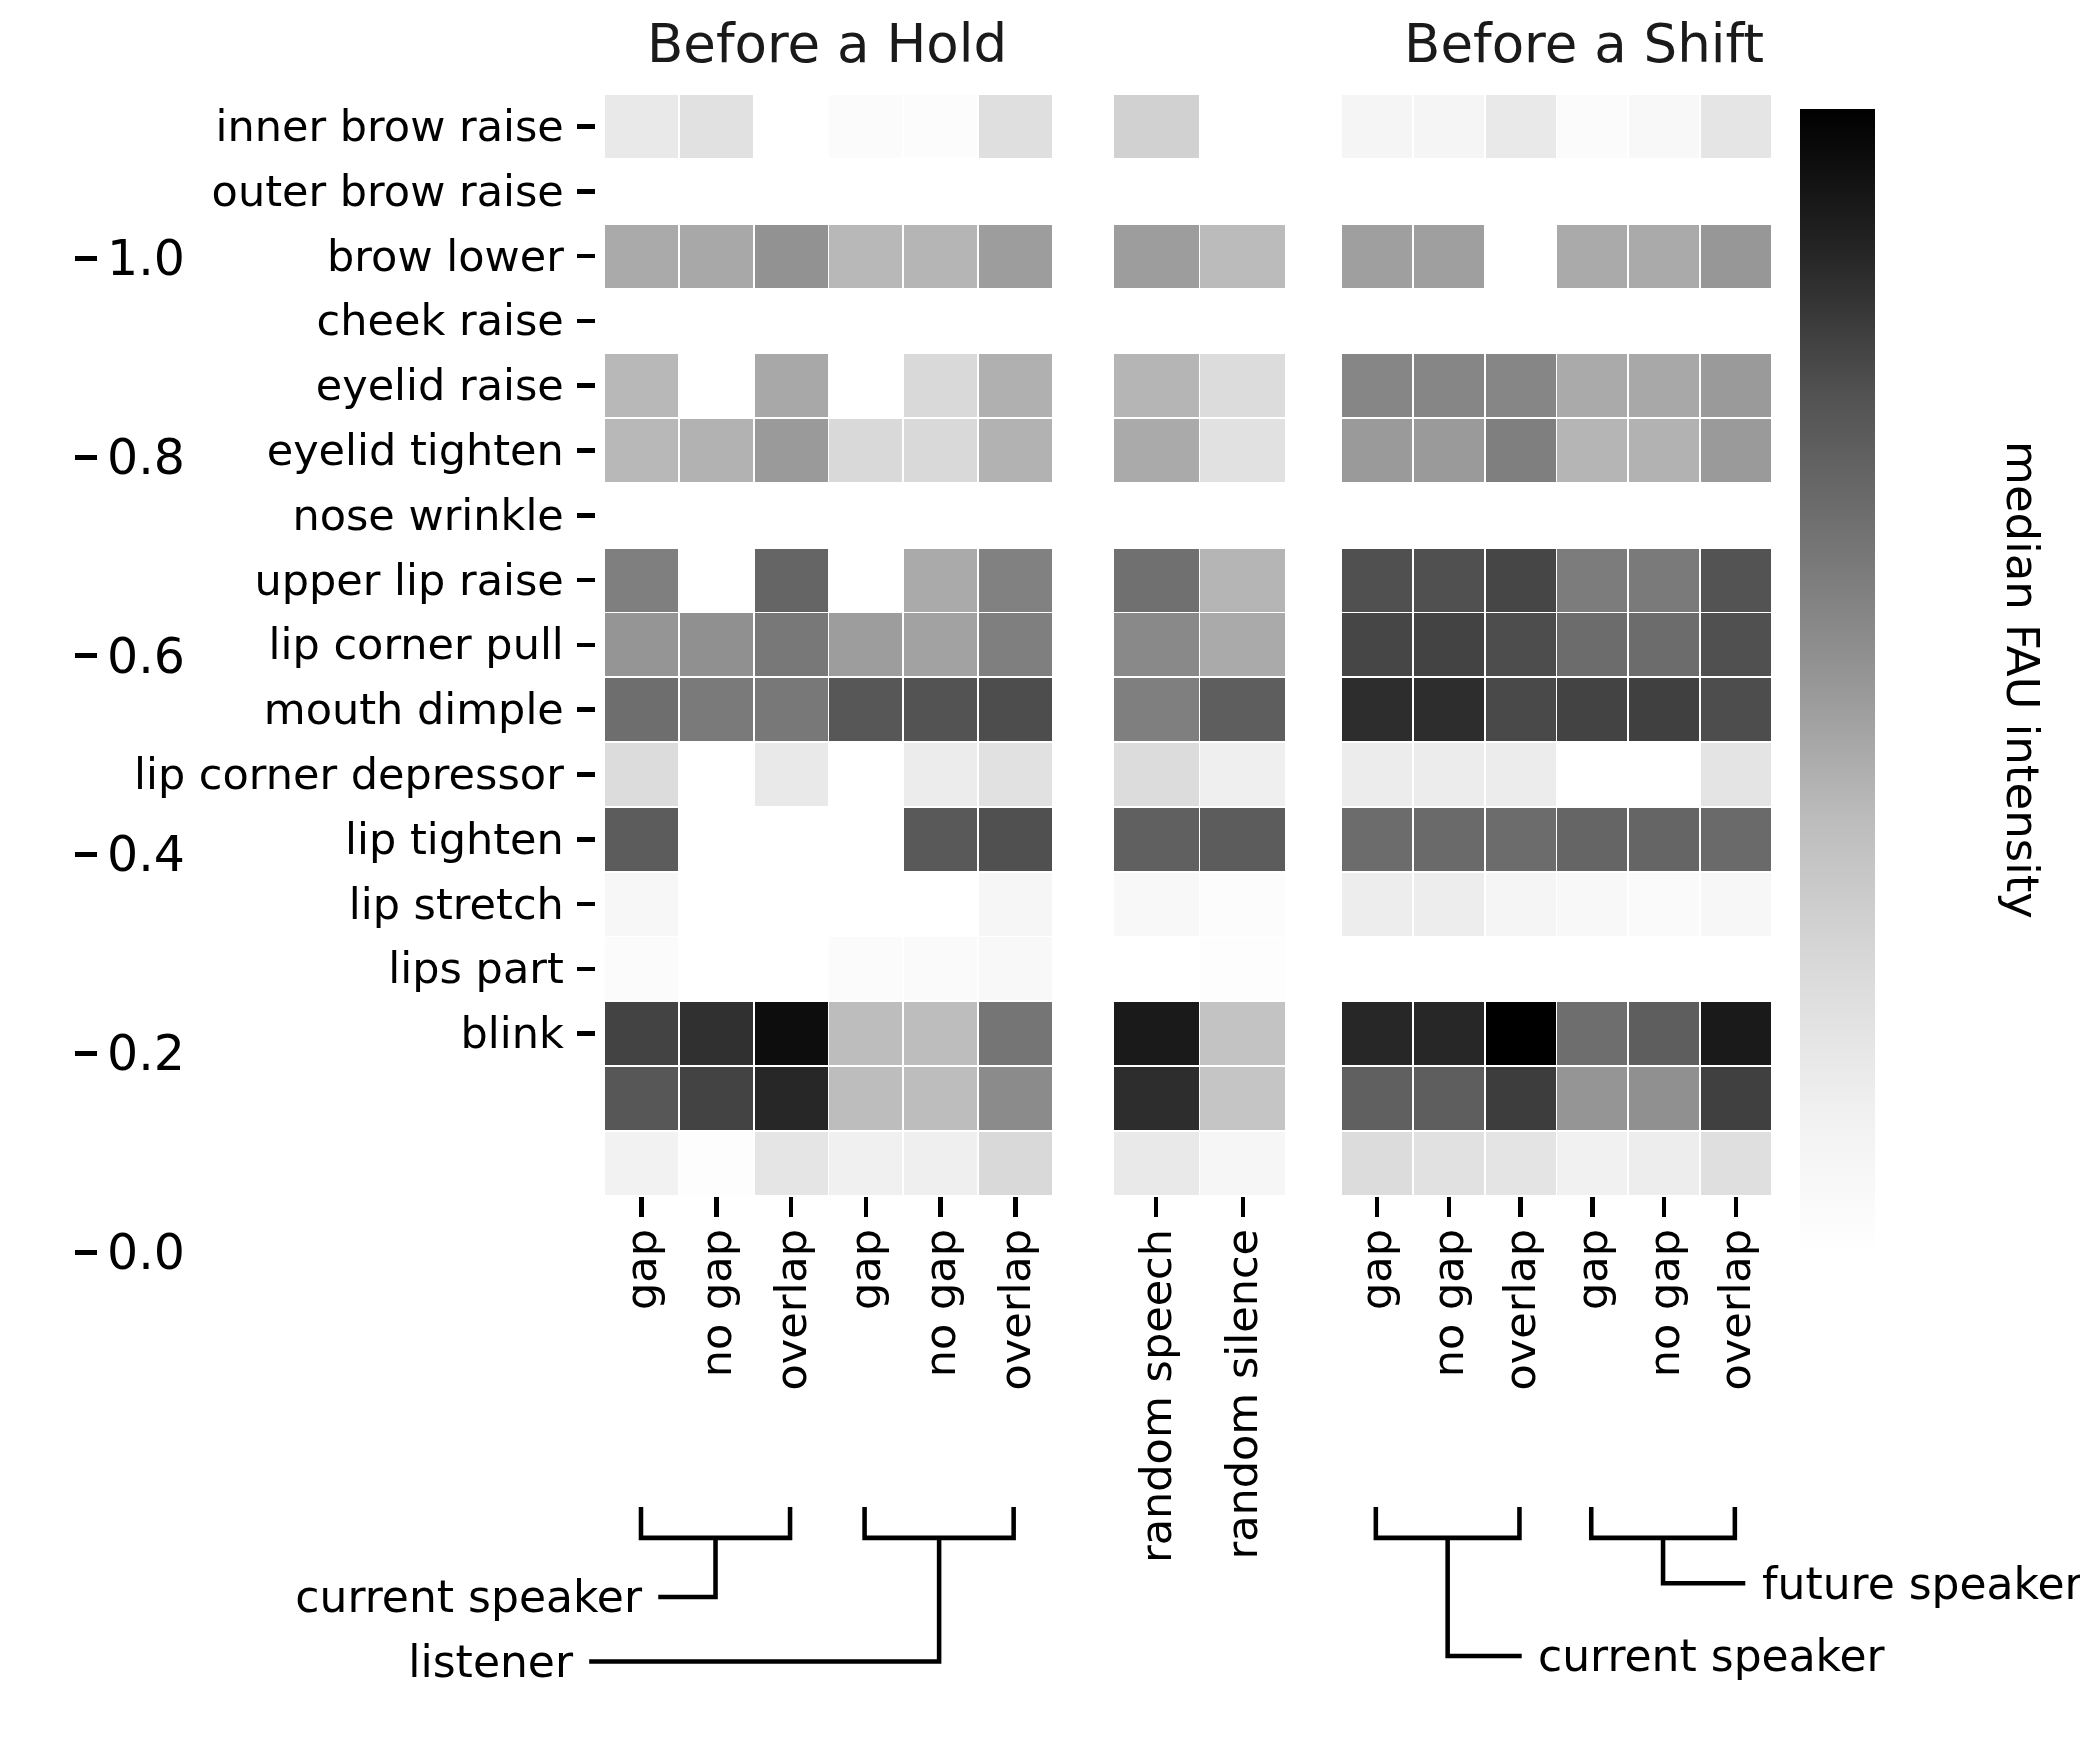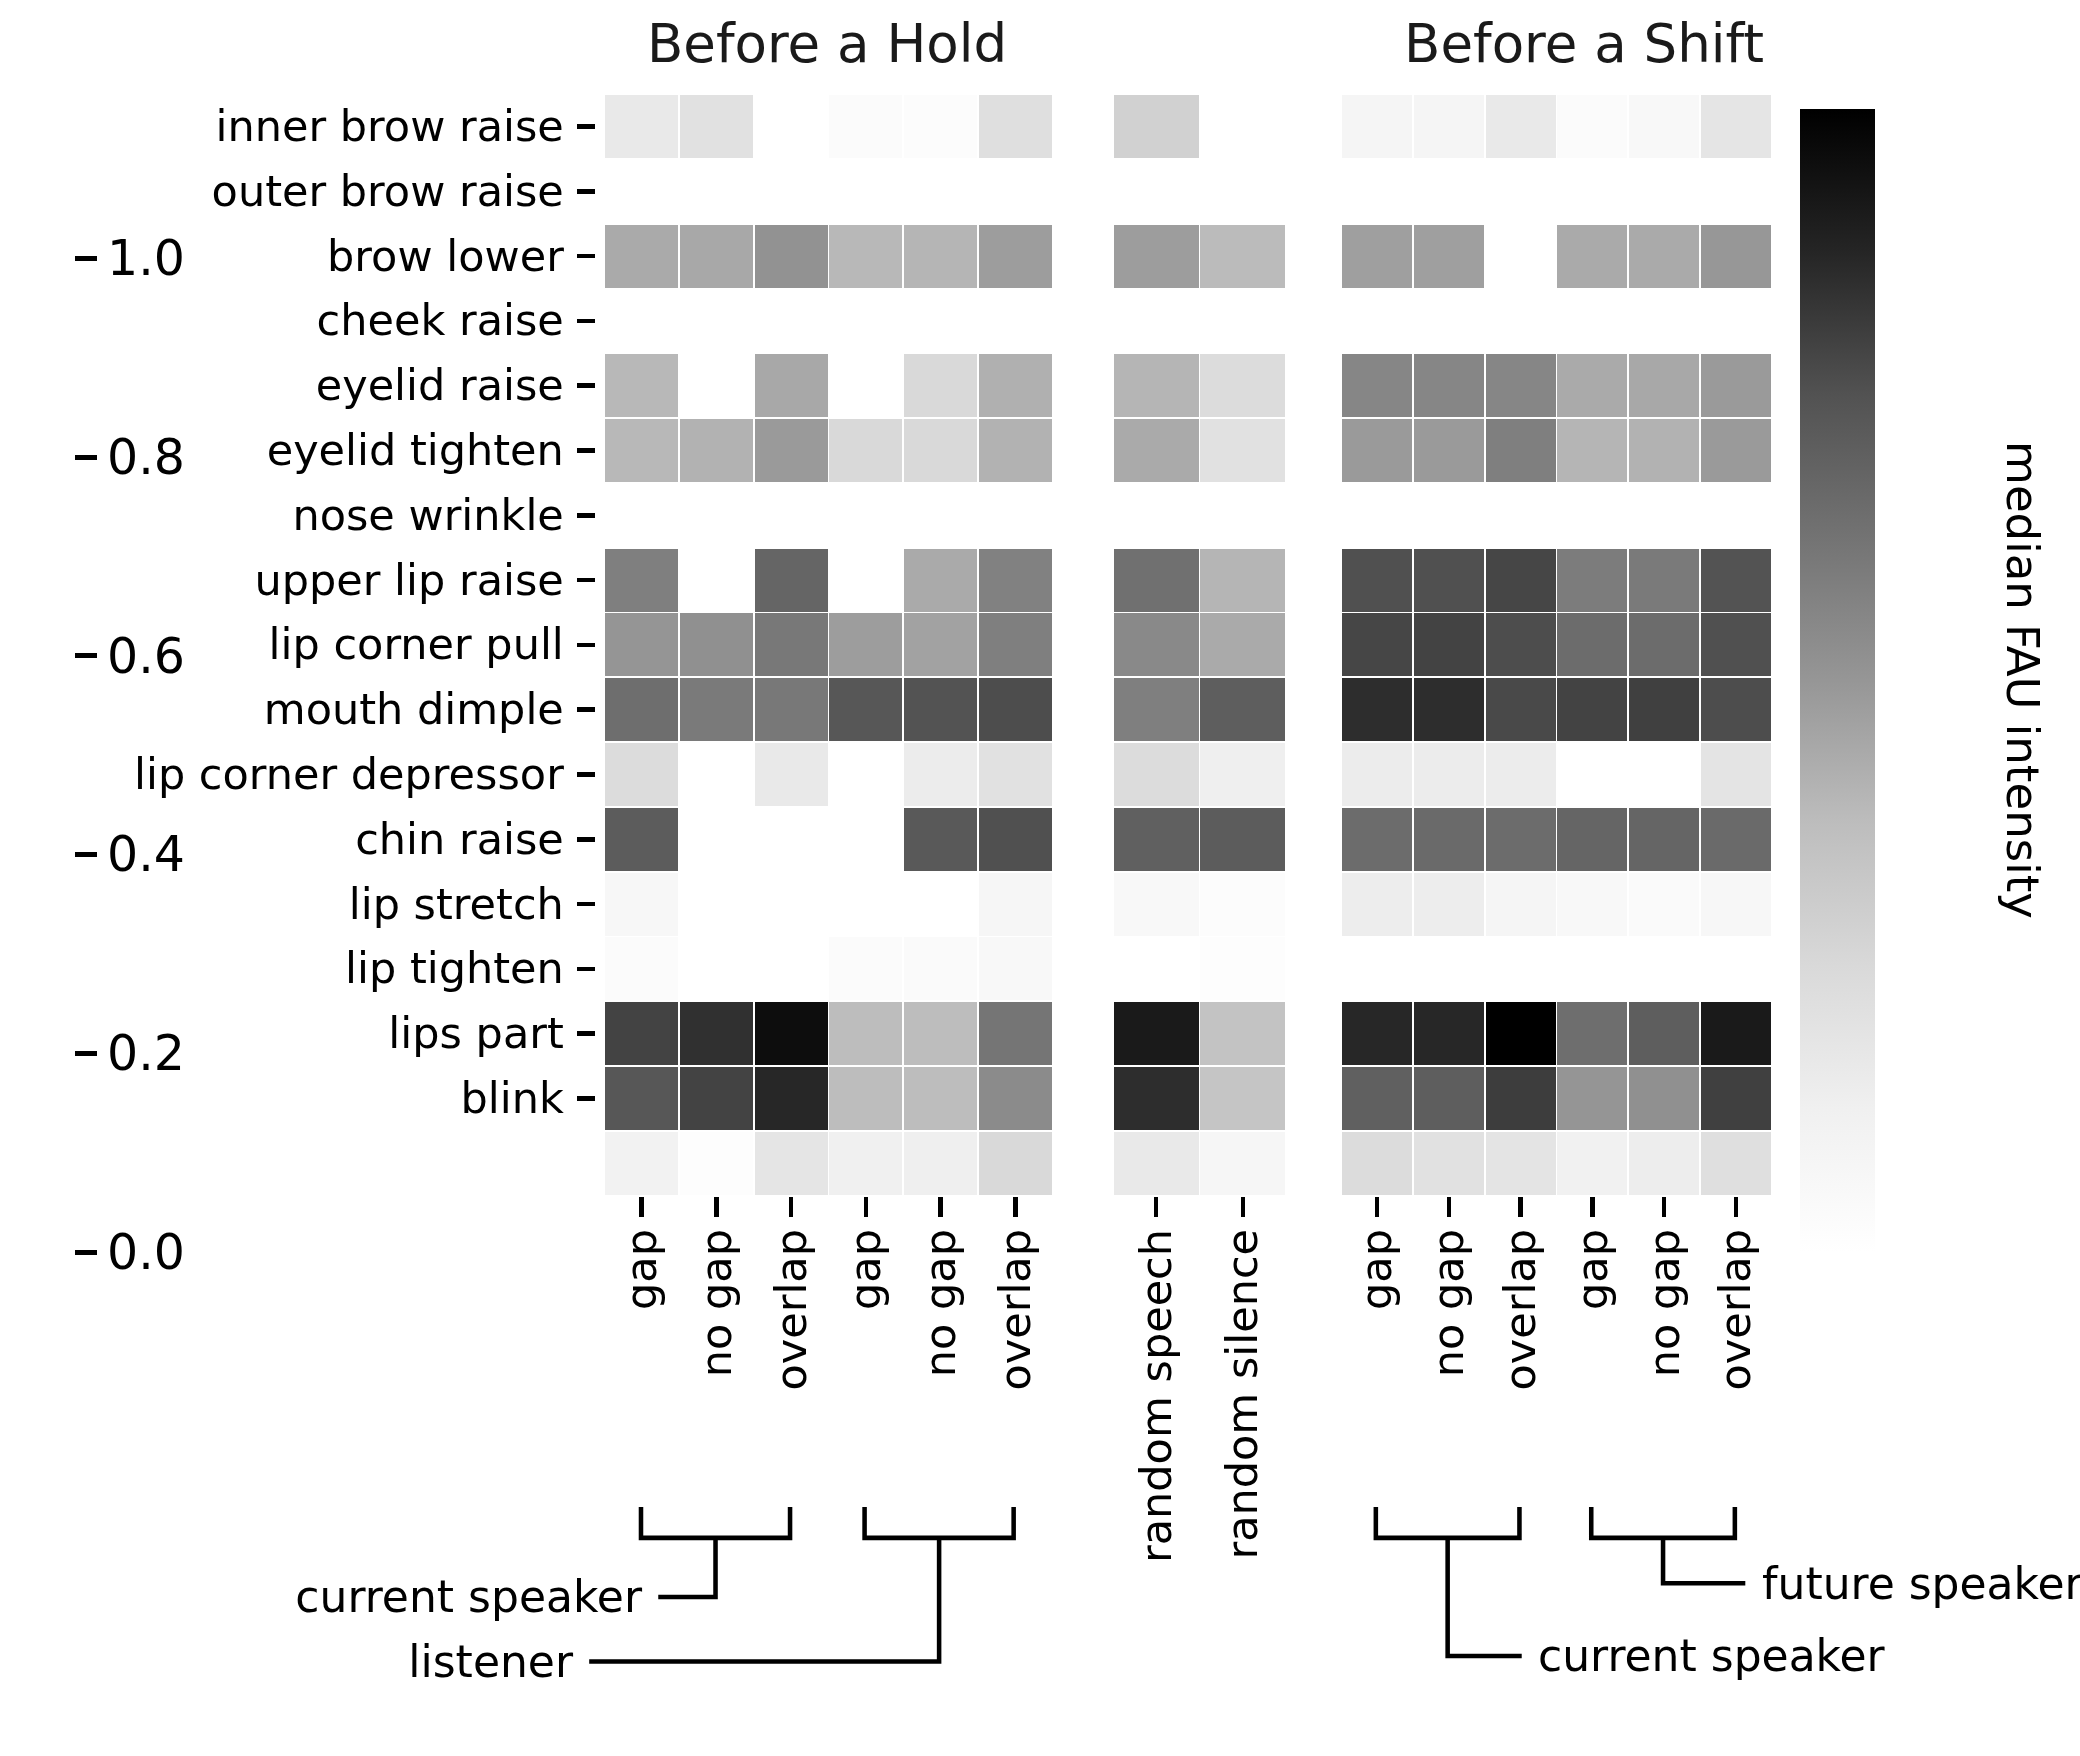--- a/index.html
+++ b/index.html
@@ -86,29 +86,25 @@
       </div>
       <div class="row-label-item">
         <span class="row-label-text">mouth dimple</span>
         <span class="ytick"></span>
       </div>
       <div class="row-label-item">
         <span class="row-label-text">lip corner depressor</span>
         <span class="ytick"></span>
       </div>
       <div class="row-label-item">
-        <span class="row-label-text">chin raise</span>
+        <span class="row-label-text">lip tighten</span>
         <span class="ytick"></span>
       </div>
       <div class="row-label-item">
         <span class="row-label-text">lip stretch</span>
-        <span class="ytick"></span>
-      </div>
-      <div class="row-label-item">
-        <span class="row-label-text">lip tighten</span>
         <span class="ytick"></span>
       </div>
       <div class="row-label-item">
         <span class="row-label-text">lips part</span>
         <span class="ytick"></span>
       </div>
       <div class="row-label-item">
         <span class="row-label-text">blink</span>
         <span class="ytick"></span>
       </div>

